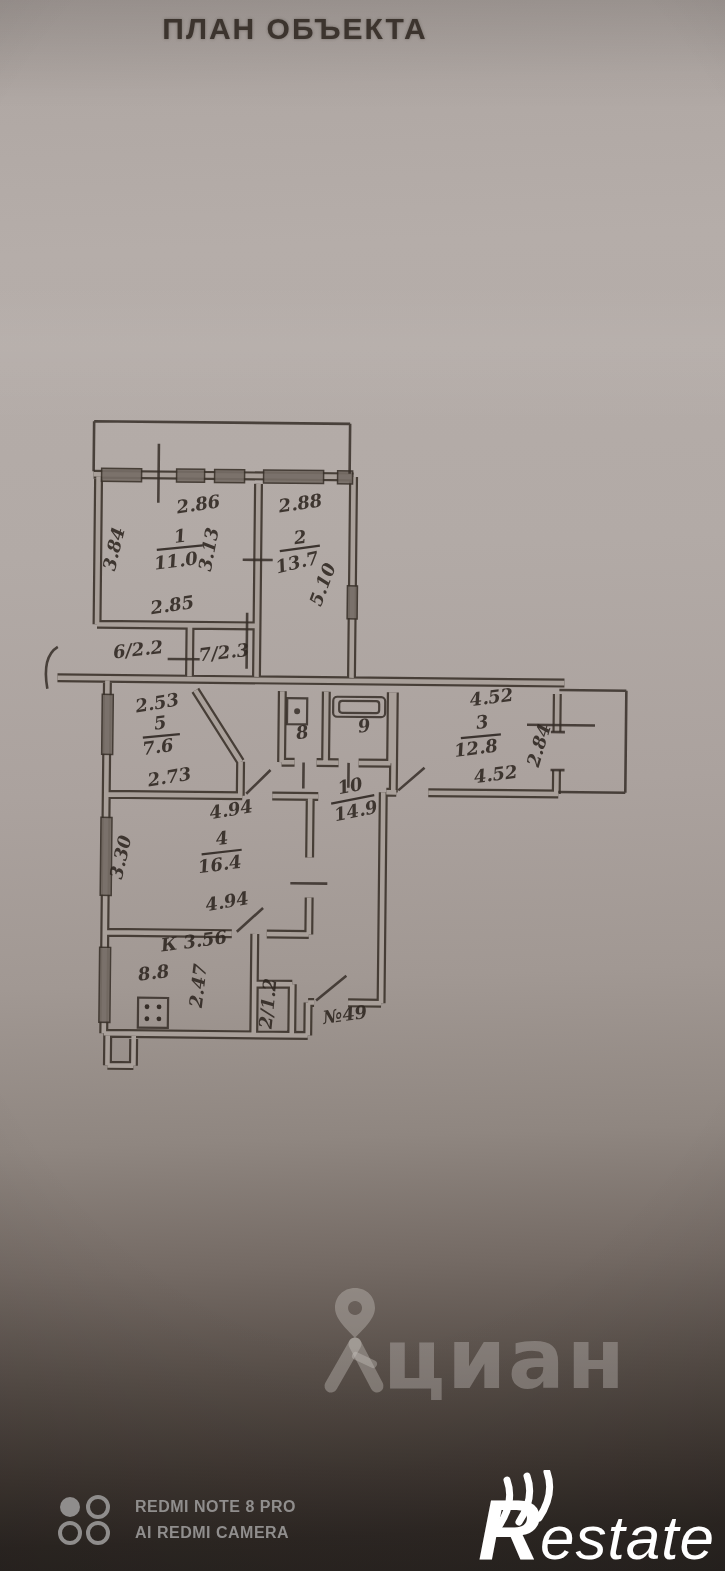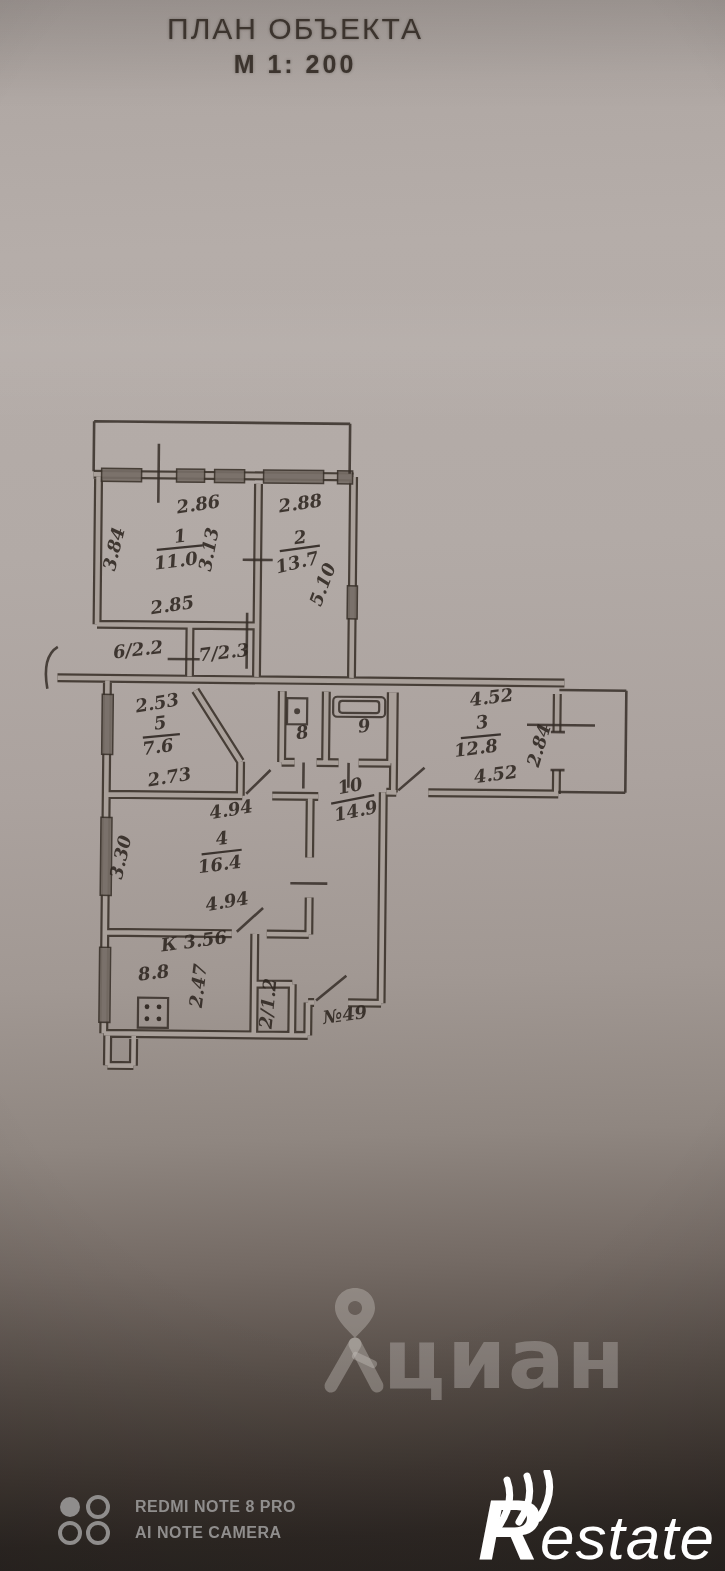--- a/index.html
+++ b/index.html
@@ -16,21 +16,21 @@
     background:
       linear-gradient(180deg, rgba(0,0,0,0.08) 0%, rgba(255,255,255,0) 7%),
       linear-gradient(180deg, transparent 18%, rgba(255,255,255,0.05) 22%, transparent 27%),
       radial-gradient(120% 85% at 50% 38%, rgba(0,0,0,0) 55%, rgba(0,0,0,0.20) 100%);
   }
   .titleblock{
     position:absolute;left:0;top:12px;width:590px;text-align:center;
     color:#3c342e;
   }
   .titleblock .t1{
-    font-size:30px;font-weight:normal;letter-spacing:2px;
+    font-size:30px;font-weight:bold;letter-spacing:2px;
     text-shadow:0 0 3px rgba(63,55,49,0.45);
   }
   .titleblock .t2{
     font-size:25px;font-weight:bold;letter-spacing:3px;margin-top:4px;
     text-shadow:0 0 3px rgba(63,55,49,0.45);
   }
   svg.plan{position:absolute;left:0;top:0;transform:rotate(0.6deg);transform-origin:50% 40%;}
   .wall-outer{stroke:#3e352e;stroke-width:9;fill:none;opacity:0.92;}
   .wall-inner{stroke:#a9a09a;stroke-width:4.6;fill:none;}
   .thin{stroke:#362e28;stroke-width:2.6;fill:none;opacity:0.85;}
@@ -63,21 +63,20 @@
   .restate-arcs{position:absolute;left:487px;top:1470px;}
 </style>
 </head>
 <body>
 
 <div class="photo">
   <div class="vignette"></div>
 
   <div class="titleblock">
     <div class="t1">ПЛАН ОБЪЕКТА</div>
-    <div class="t2">М 1: 200</div>
   </div>
 
   <svg class="plan" width="725" height="1571" viewBox="0 0 725 1571">
     <defs>
       <path id="walls" d="
         M92,477 H352  M97,477 V627  M352,477 V678  M257,485 V678
         M97,627 H257  M190,627 V678
         M58,681 H565
         M108,681 V1036
         M196,692 L242,763  M242,763 V797
@@ -203,21 +202,21 @@
 
   <div class="cam">
     <svg width="62" height="56" viewBox="0 0 62 56">
       <circle cx="15" cy="15" r="10" fill="#8f8d8c"></circle>
       <circle cx="43" cy="15" r="10" fill="none" stroke="#8f8d8c" stroke-width="4"></circle>
       <circle cx="15" cy="41" r="10" fill="none" stroke="#8f8d8c" stroke-width="4"></circle>
       <circle cx="43" cy="41" r="10" fill="none" stroke="#8f8d8c" stroke-width="4"></circle>
     </svg>
     <div class="lines">
       <div>REDMI NOTE 8 PRO</div>
-      <div>AI NOTE CAMERA</div>
+      <div>AI REDMI CAMERA</div>
     </div>
   </div>
 
   <svg class="restate-arcs" width="90" height="60" viewBox="0 0 90 60">
     <g stroke="#ffffff" stroke-width="7" stroke-linecap="round" fill="none">
       <path d="M12,56 Q28,32 20,10"></path>
       <path d="M32,52 Q48,28 40,6"></path>
       <path d="M52,48 Q68,24 60,2"></path>
     </g>
   </svg>

